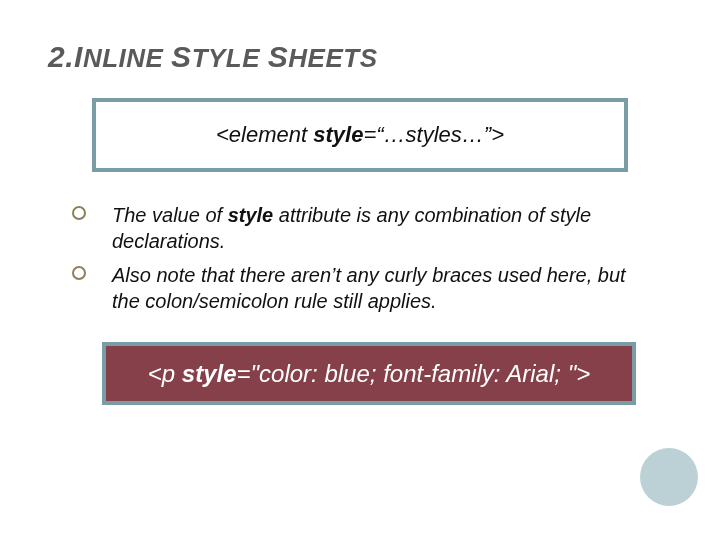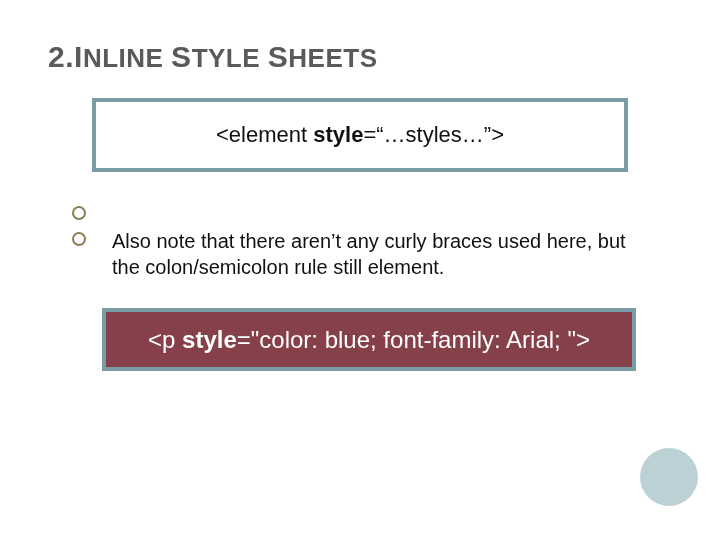--- a/index.html
+++ b/index.html
@@ -6,20 +6,21 @@
   body {
     width: 720px;
     height: 540px;
     background: #fff;
     font-family: Arial, sans-serif;
     position: relative;
     overflow: hidden;
   }
   .slide {
     padding: 40px 48px 0 48px;
+    font-style: italic;
   }
   .title {
     font-size: 26px;
     color: #5a5a5a;
     letter-spacing: 0.5px;
     margin-bottom: 24px;
   }
   .title .big { font-size: 30px; }
   .syntax-box {
     margin: 0 44px 30px 44px;
@@ -86,25 +87,28 @@
     <span class="big">S</span><span>HEETS</span>
   </h1>
 
   <div class="syntax-box">
     <span>&lt;element </span><span class="bold">style</span><span>=“…styles…”&gt;</span>
   </div>
 
   <div class="bullets">
     <div class="bullet-row">
       <span class="bullet-mark"></span>
+      <span class="bullet-text">
+        <span>The value of </span><span class="bold">style</span><span> attribute is any combination of style declarations.</span>
+      </span>
     </div>
     <div class="bullet-row">
       <span class="bullet-mark"></span>
       <span class="bullet-text">
-        <span>Also note that there aren’t any curly braces used here, but the colon/semicolon rule still element.</span><span class="bold"></span><span></span>
+        <span>Also note that there aren’t any curly braces used here, but the colon/semicolon rule still applies.</span><span class="bold"></span><span></span>
       </span>
     </div>
   </div>
 
   <div class="example-box">
     <span>&lt;p </span><span class="bold">style</span><span>="color: blue; font-family: Arial; "&gt;</span>
   </div>
 </div>
 
 <div class="corner-circle"></div>

